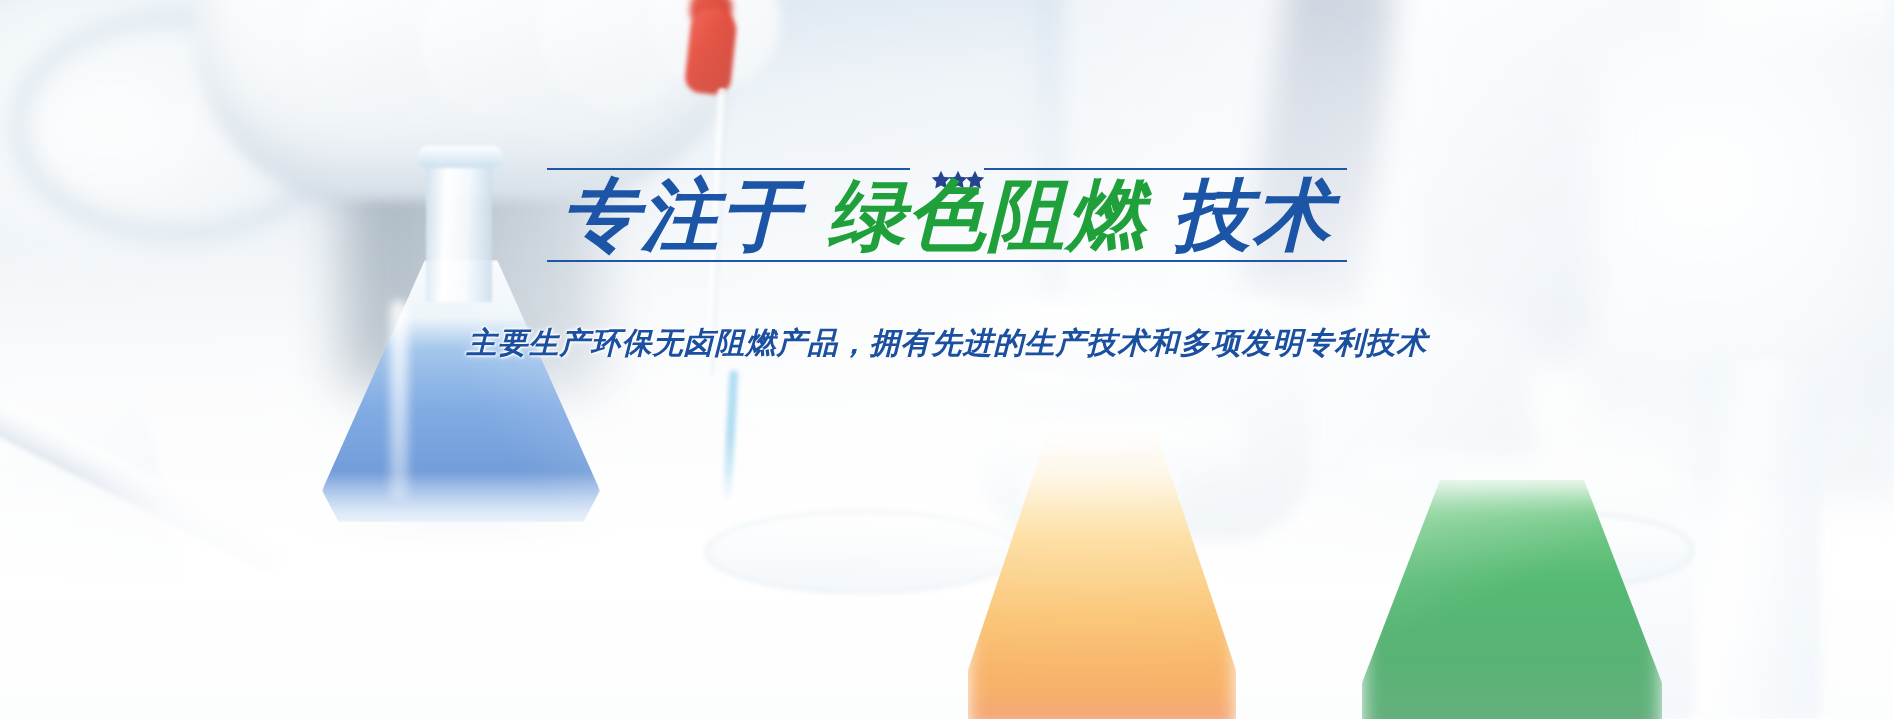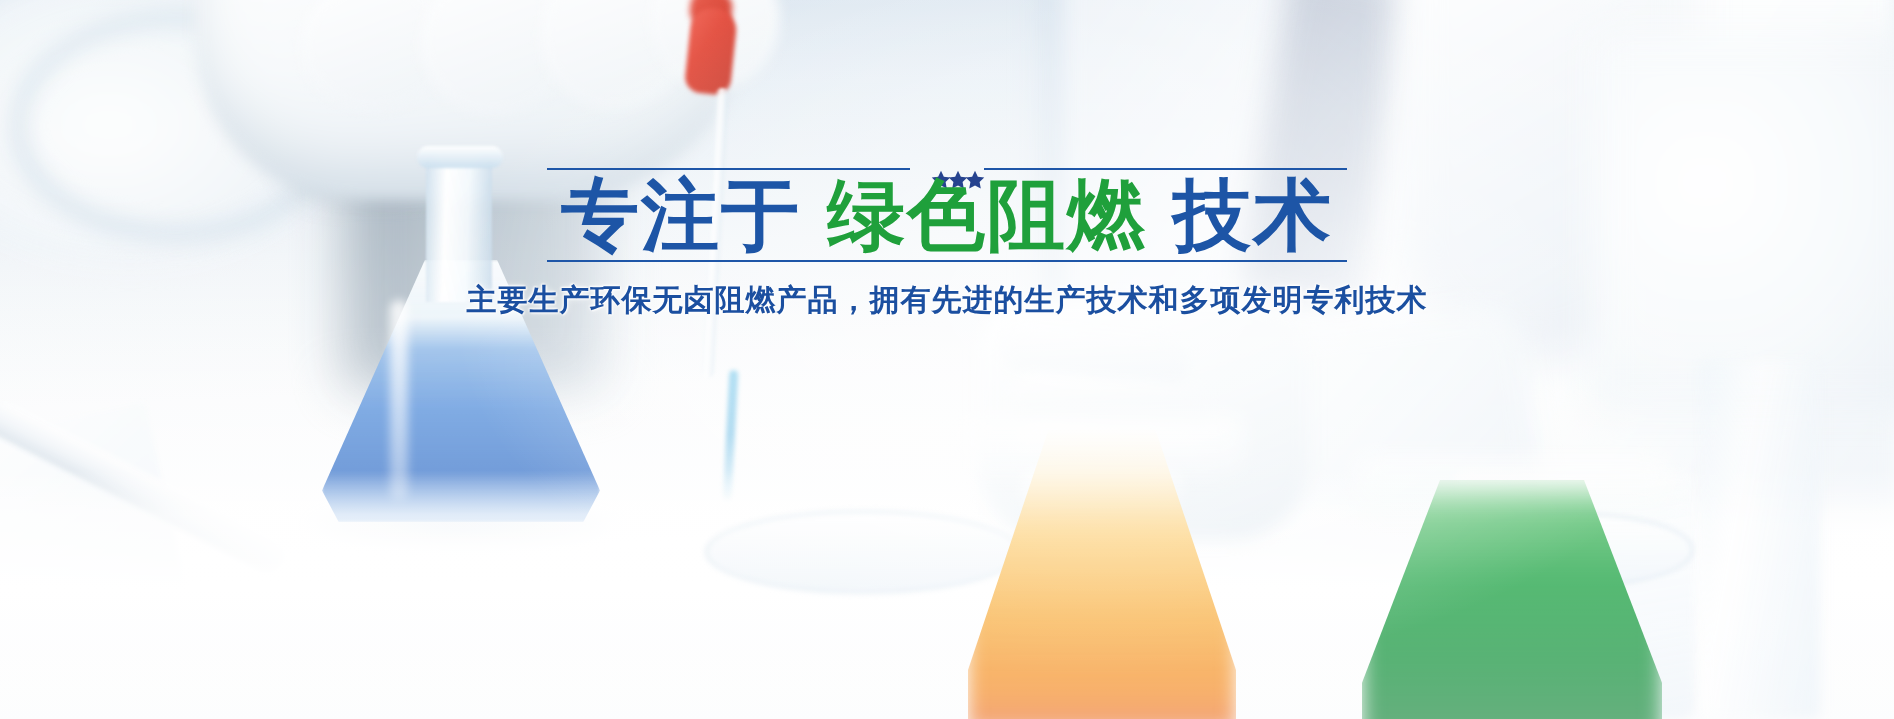--- a/index.html
+++ b/index.html
@@ -10,20 +10,21 @@
   body {
     font-family: "Liberation Sans", "DejaVu Sans", sans-serif;
   }
 
   .banner {
     position: relative;
     width: 1894px;
     height: 719px;
     overflow: hidden;
     background: #f4f7fa;
+    font-style: italic;
   }
 
   
   .photo {
     position: absolute;
     inset: 0;
     overflow: hidden;
   }
 
   
@@ -440,21 +441,21 @@
     margin-top: 20px;
     font-size: 31px;
     font-weight: 700;
     letter-spacing: 1.1px;
     color: #1d55a6;
     white-space: nowrap;
     font-family: "Liberation Sans", "DejaVu Sans", sans-serif;
   }
 
   .tagline-cn {
-    margin-top: 18px;
+    margin-top: 61px;
     font-size: 30px;
     font-weight: 700;
     letter-spacing: 1px;
     color: #1b4fa0;
     white-space: nowrap;
     text-shadow:
       0 0 3px rgba(255,255,255,.95),
       0 0 7px rgba(255,255,255,.85),
       1px 1px 2px rgba(255,255,255,.9),
       -1px -1px 2px rgba(255,255,255,.9);

